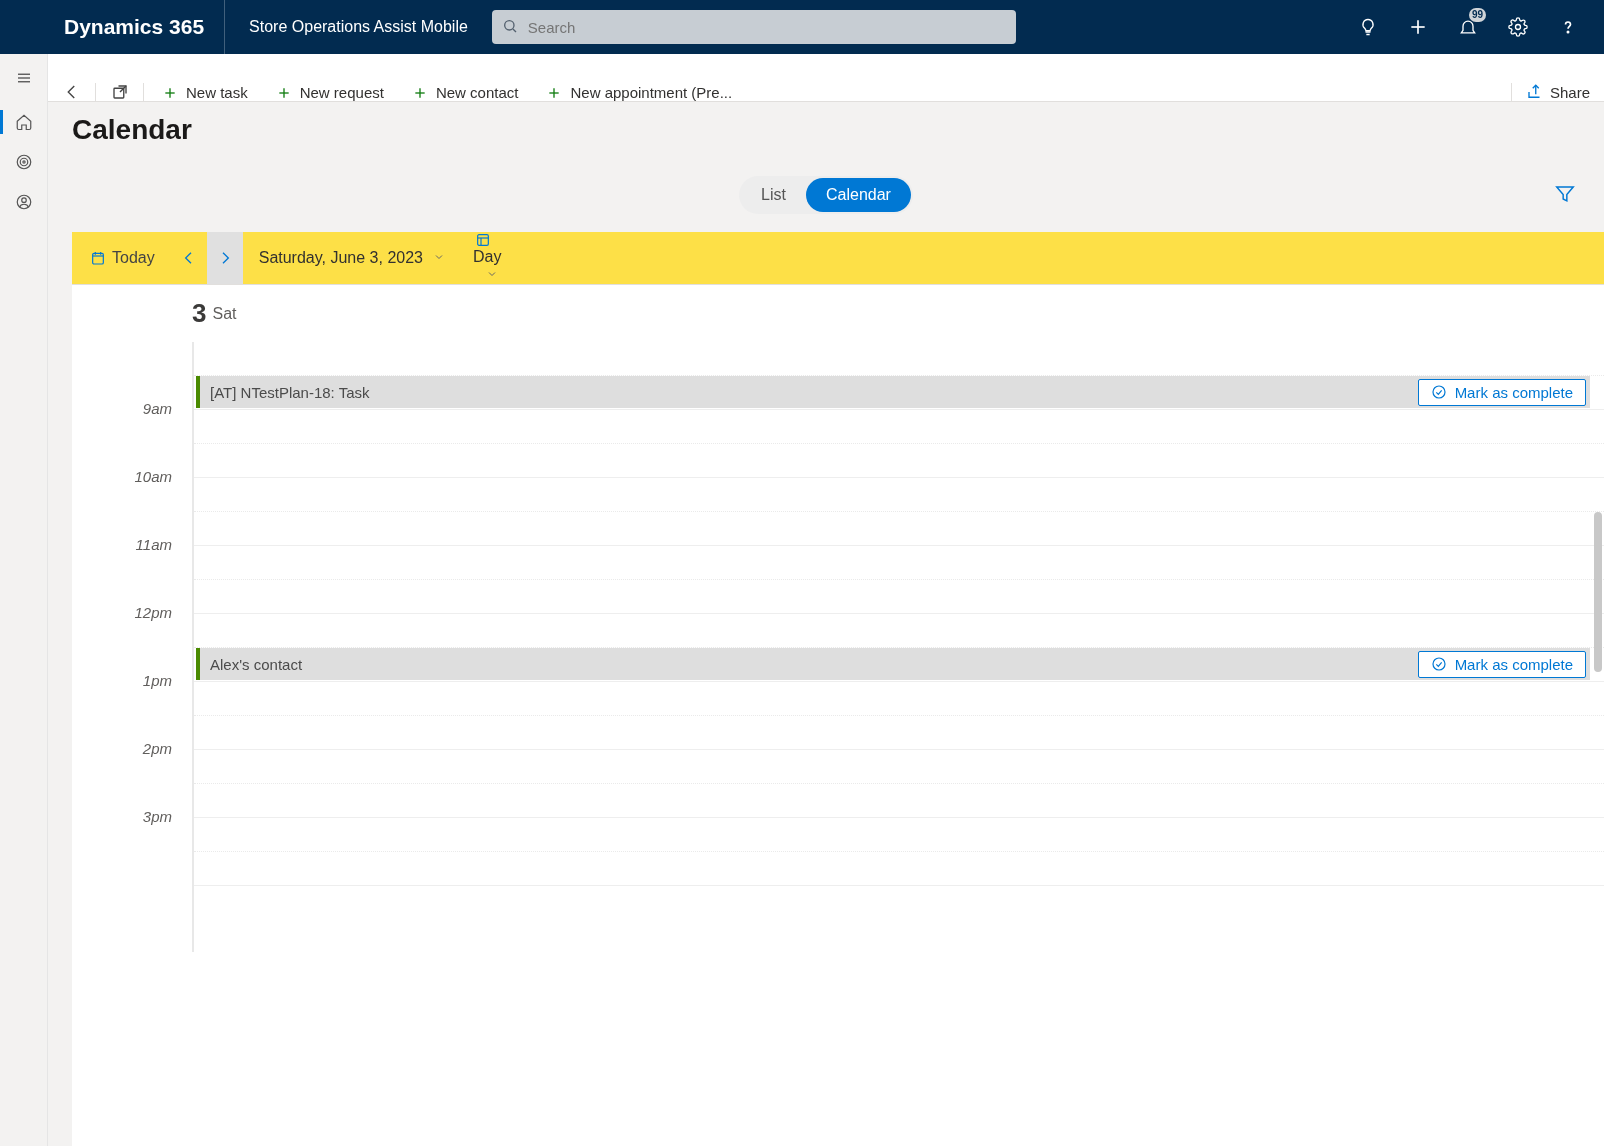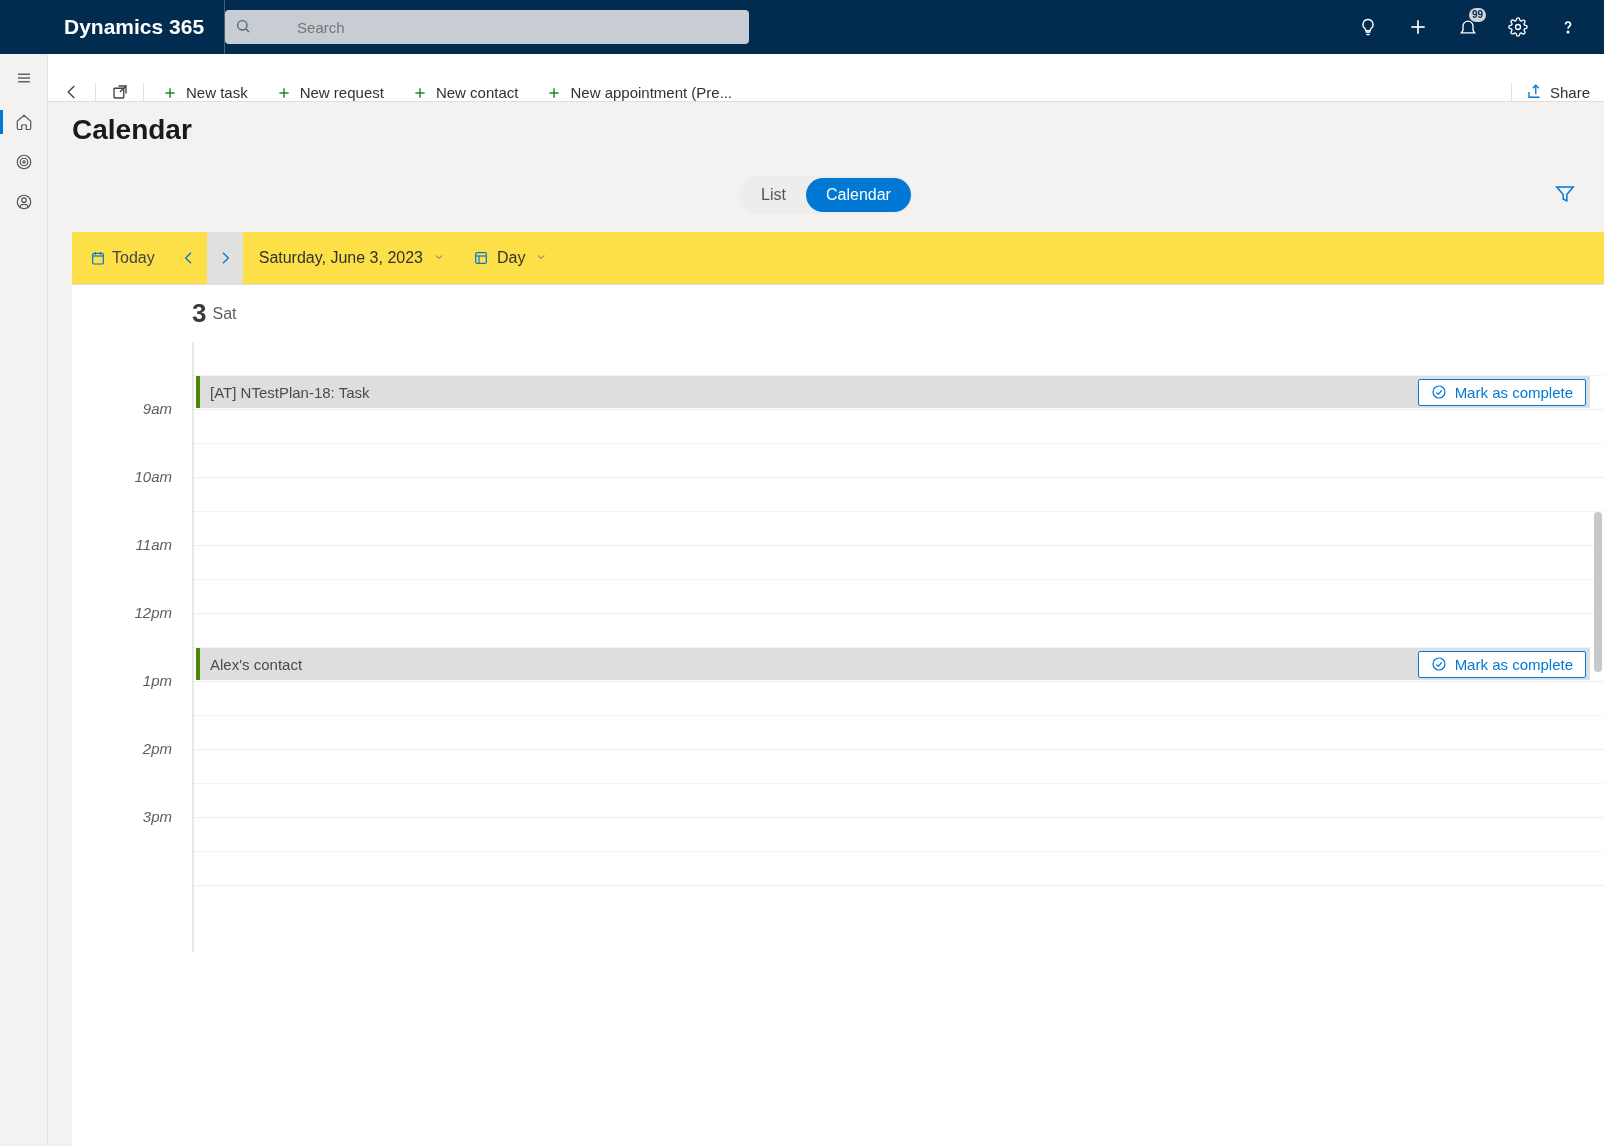--- a/index.html
+++ b/index.html
@@ -62,21 +62,20 @@
     color: #3a4754;
   }
   .search svg { width: 16px; height: 16px; margin-right: 8px; color:#53606e; }
   .search input {
     border: none;
     background: transparent;
     outline: none;
     font-size: 15px;
     color: #3a4754;
     width: 100%;
-    margin-left: 36px;
   }
   .tb-actions { display: flex; align-items: center; margin-left: auto; gap: 2px; }
   .tb-icon {
     width: 48px; height: 54px;
     display: flex; align-items: center; justify-content: center;
     color: #fff; cursor: pointer; position: relative;
   }
   .tb-icon svg { width: 20px; height: 20px; }
   .badge-count {
     position: absolute;
@@ -238,20 +237,21 @@
     font-size: 16px;
     padding: 0 10px;
     cursor: pointer;
   }
   .cc-datelabel .chev { margin-left: 10px; color:#666; }
   .cc-dayview {
     display:flex; align-items:center;
     padding: 0 12px;
     cursor: pointer;
     font-size: 16px;
+    flex-direction: column;
   }
   .cc-dayview svg.pre { width:16px;height:16px;margin-right:8px;color:#0078d4; }
   .cc-dayview .chev { margin-left: 10px; color:#666; }
 
   
   .dayheader {
     margin-left: 24px;
     background: #fff;
     border-top: 1px solid #e1dfdd;
     display:flex;
@@ -347,20 +347,21 @@
   
   .chev svg { width:12px;height:12px; }
 
 </style>
 </head>
 <body>
 
 <div class="topbar">
   <div class="brand-group">
     <div class="brand">Dynamics 365</div>
+    <div class="appname">Store Operations Assist Mobile</div>
   </div>
   <div class="search-wrap">
     <div class="search">
       <span>
         <svg viewBox="0 0 24 24" fill="none" stroke="currentColor" stroke-width="2">
           <circle cx="11" cy="11" r="7"></circle>
           <line x1="21" y1="21" x2="16.5" y2="16.5"></line>
         </svg>
       </span>
       <input type="text" placeholder="Search" style="">

